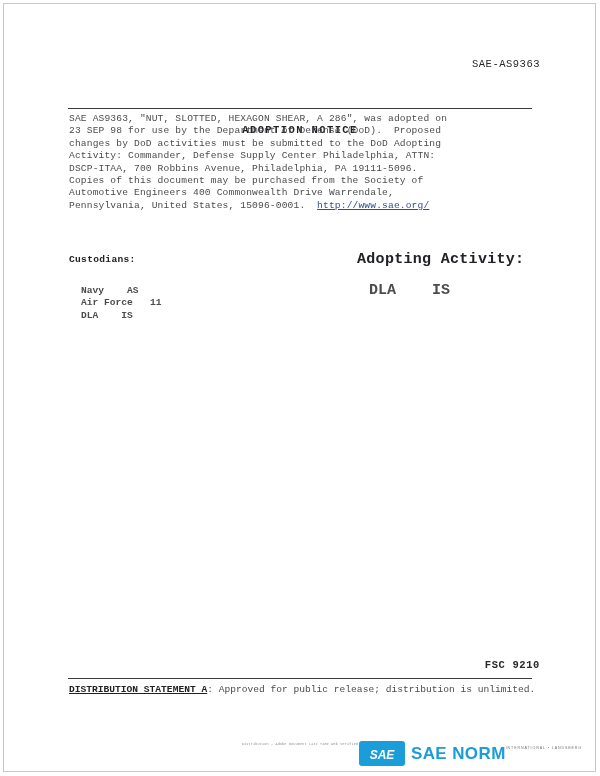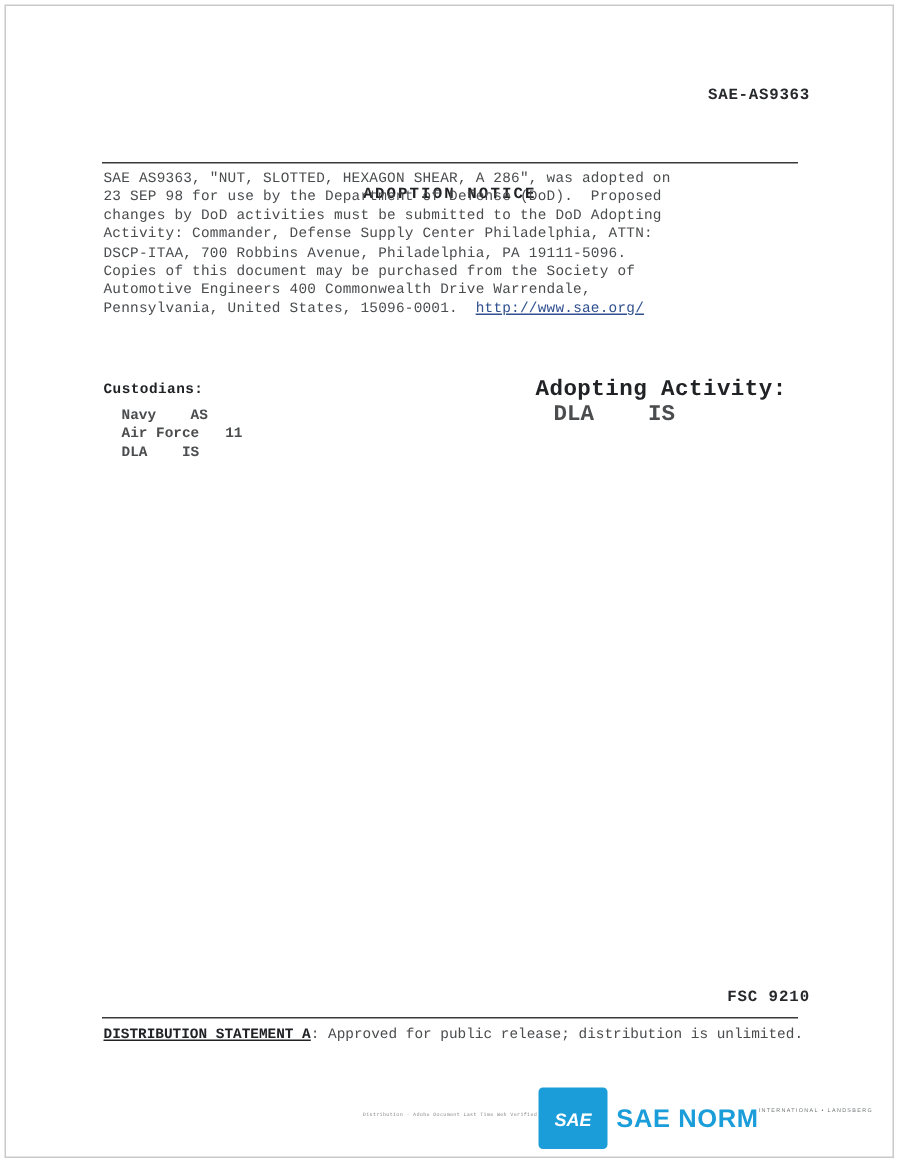--- a/index.html
+++ b/index.html
@@ -32,21 +32,21 @@
     height: 769px;
     border: 1px solid #c9c9c9;
     box-sizing: border-box;
     pointer-events: none;
   }
   .doc-number {
     position: absolute;
     right: 60px;
     top: 58px;
     font-size: 10.5px;
-    font-weight: bold;
+    font-weight: normal;
     letter-spacing: 0.5px;
     color: #26282b;
   }
   .title {
     position: absolute;
     left: 0;
     right: 0;
     top: 88px;
     text-align: center;
     font-size: 10.5px;
@@ -92,21 +92,21 @@
     left: 357px;
     top: 254px;
     font-size: 15px;
     line-height: 12.6px;
     color: #4a4c4e;
   }
   .col-head {
     font-weight: bold;
     color: #202225;
     letter-spacing: 0.3px;
-    margin-bottom: 4px;
+    margin-bottom: 18px;
   }
   .col-line {
     padding-left: 12px;
     white-space: pre;
     font-weight: bold;
   }
 
   .fsc {
     position: absolute;
     right: 60px;
@@ -149,21 +149,21 @@
   .logo {
     position: absolute;
     right: 18px;
     bottom: 10px;
     display: flex;
     align-items: center;
     gap: 6px;
   }
   .logo-badge {
     width: 46px;
-    height: 41px;
+    height: 25px;
     background: #1b9dd9;
     border-radius: 3px;
     display: flex;
     align-items: center;
     justify-content: center;
   }
   .logo-badge svg { display: block; }
   .logo-text {
     display: flex;
     flex-direction: row;

